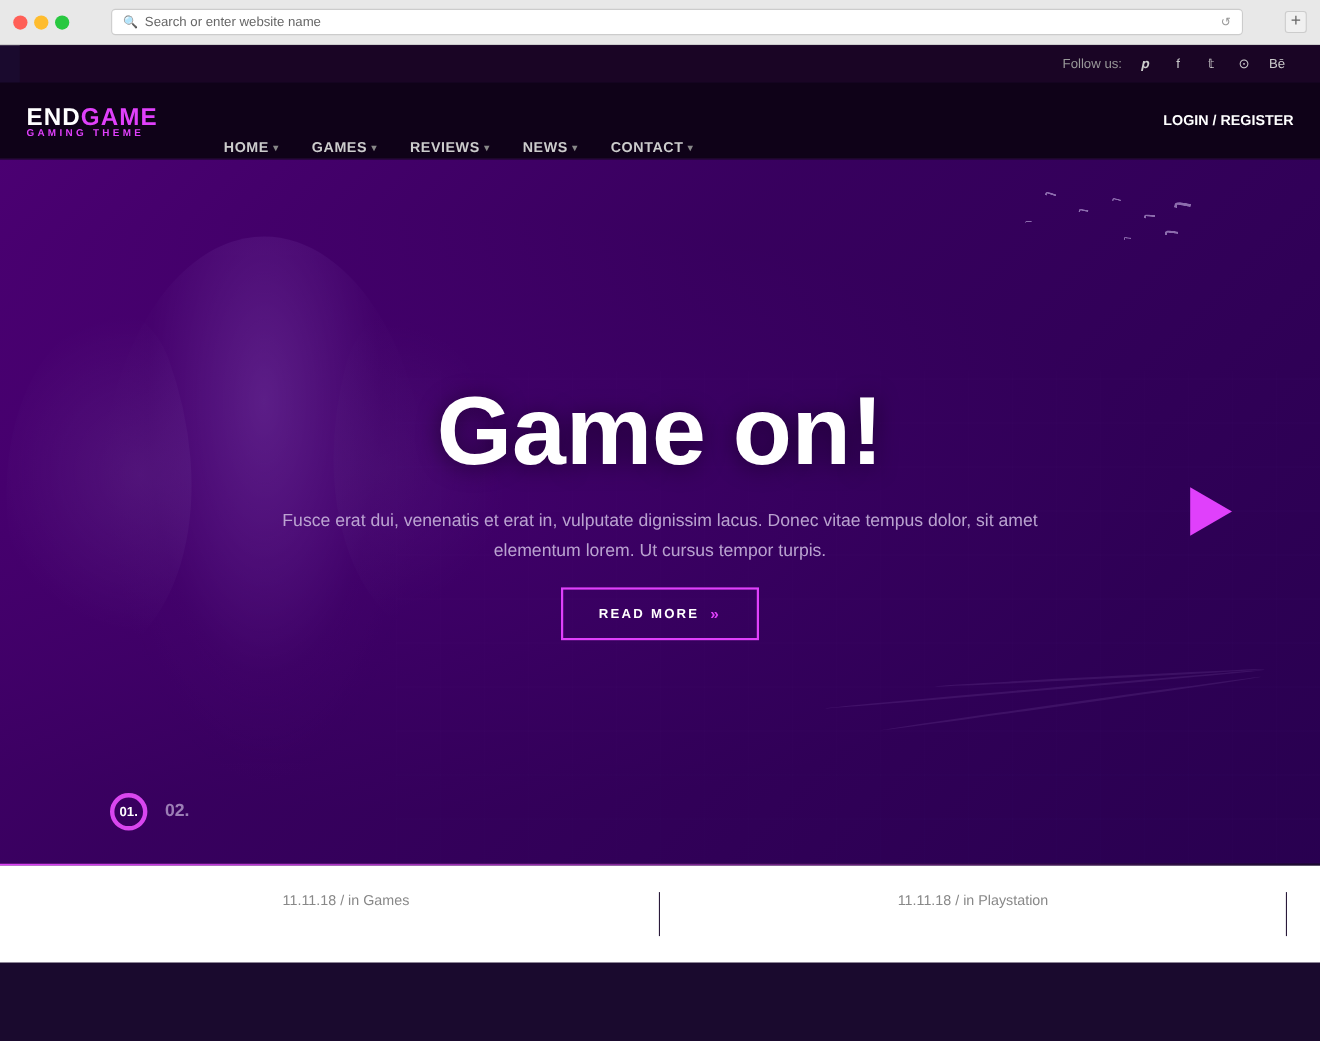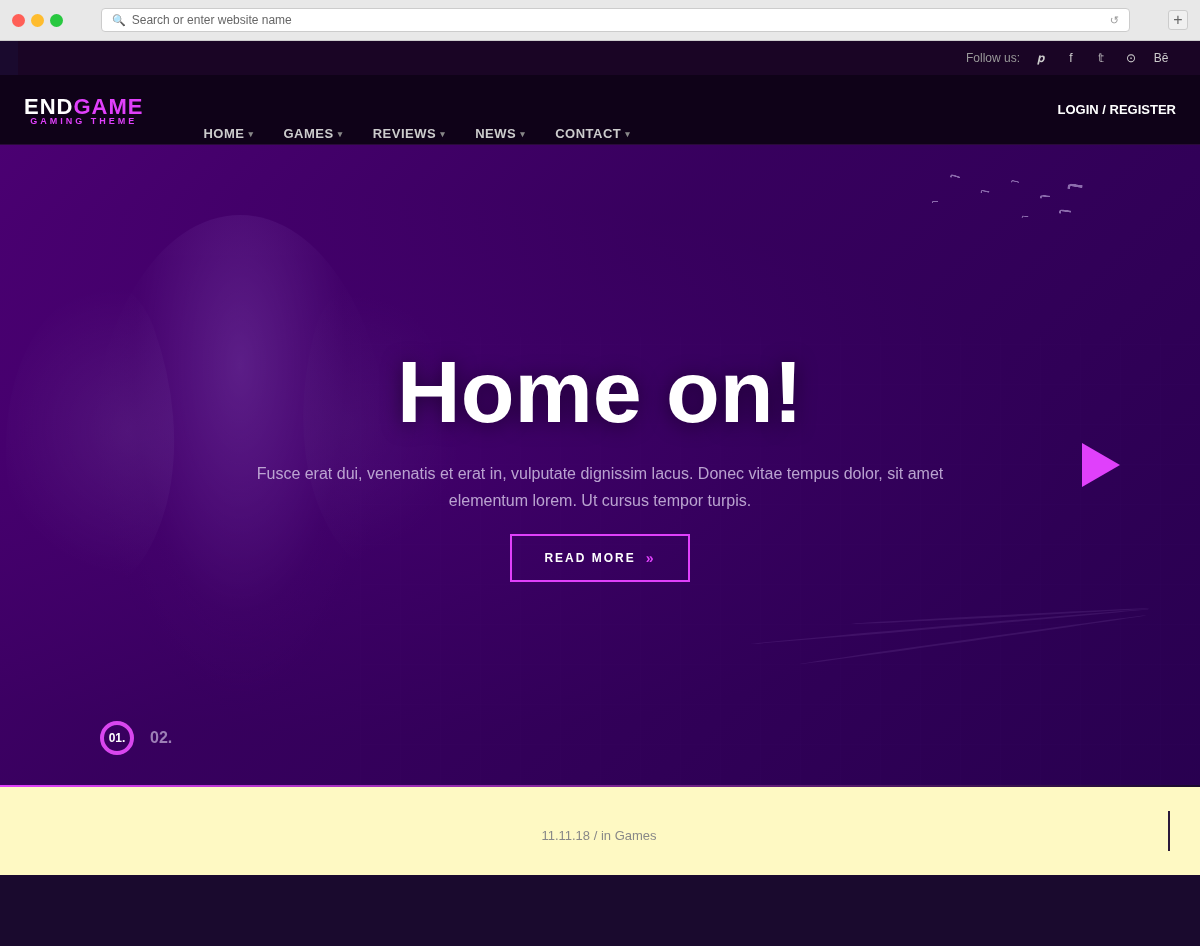--- a/index.html
+++ b/index.html
@@ -83,21 +83,21 @@
     }
     .logo {
       font-size: 22px;
       font-weight: 900;
       color: white;
       letter-spacing: 1px;
       margin-right: 60px;
     }
     .logo span.end { color: white; }
     .logo span.game { color: #e040fb; }
-    .logo-sub { font-size: 9px; color: #e040fb; letter-spacing: 3px; text-align: center; display: block; margin-top: -4px; }
+    .logo-sub { font-size: 9px; color: #e040fb; letter-spacing: 3px; text-align: left; display: block; margin-top: -4px; }
     .nav-links {
       display: flex;
       gap: 30px;
       flex: 1;
       align-items: center;
     }
     .nav-item {
       color: #ccc;
       font-size: 13px;
       font-weight: 600;
@@ -312,25 +312,25 @@
 
     
     .hero-divider {
       width: 100%;
       height: 2px;
       background: linear-gradient(90deg, #e040fb 0%, transparent 100%);
     }
 
     
     .bottom-bar {
-      background: #fef9c3;
+      background: #ffffff;
       padding: 24px 30px;
       display: flex;
       justify-content: space-around;
-      align-items: flex-end;
+      align-items: flex-start;
       flex: 1;
     }
     .bottom-item {
       text-align: center;
       flex: 1;
     }
     .bottom-date {
       font-size: 13px;
       color: #888;
       margin-bottom: 8px;
@@ -429,21 +429,21 @@
       </div>
     </div>
 
     <div class="bridge-lines">
       <div class="bridge-line" style="bottom:60px; right:0; width:400px; transform:rotate(-5deg);"></div>
       <div class="bridge-line" style="bottom:40px; right:0; width:350px; transform:rotate(-8deg);"></div>
       <div class="bridge-line" style="bottom:80px; right:0; width:300px; transform:rotate(-3deg);"></div>
     </div>
 
     <div class="hero-content">
-      <h1 class="hero-title">Home on!</h1>
+      <h1 class="hero-title">Game on!</h1>
       <p class="hero-subtitle">Fusce erat dui, venenatis et erat in, vulputate dignissim lacus. Donec vitae tempus dolor,
 sit amet elementum lorem. Ut cursus tempor turpis.</p>
       <button class="hero-btn">
         <span>READ MORE</span>
         <span class="hero-btn-arrows">»</span>
       </button>
     </div>
 
     <div class="play-btn">
       <div class="play-triangle"></div>
@@ -459,16 +459,23 @@
 
   <div class="bottom-bar">
     <div class="bottom-item">
       <div class="bottom-date">
         <span>11.11.18</span>
         <span> / in </span>
         <span class="cat-games">Games</span>
       </div>
     </div>
     <div class="bottom-divider"></div>
+    <div class="bottom-item">
+      <div class="bottom-date">
+        <span>11.11.18</span>
+        <span> / in </span>
+        <span class="cat-playstation">Playstation</span>
+      </div>
+    </div>
     <div class="bottom-divider"></div>
   </div>
 
 </div>
 
 </body></html>

